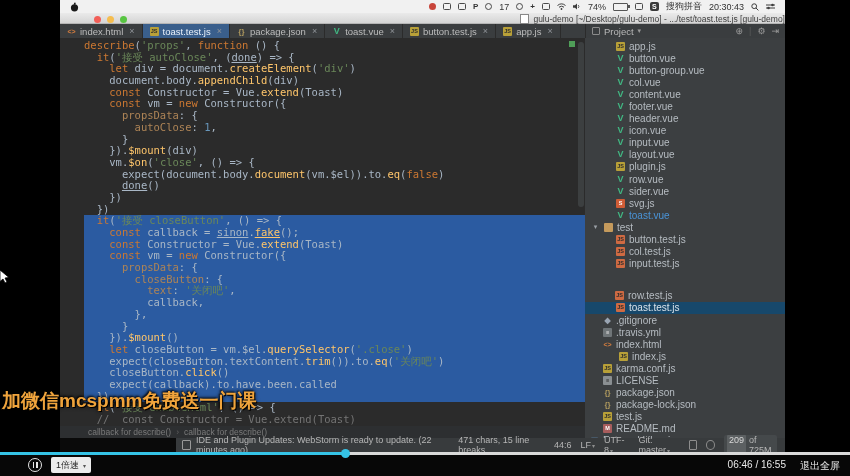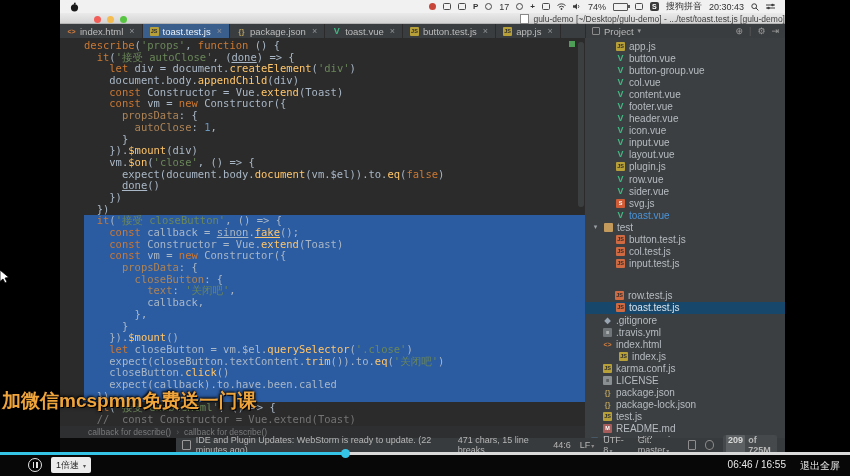--- a/index.html
+++ b/index.html
@@ -89,21 +89,21 @@
   .fi-svgjs{background:#cf5c36;color:#fff;}
   
   .statusbar{position:absolute;left:0;top:438px;width:725px;height:14px;background:#383b3d;
              display:flex;align-items:center;font-size:9px;color:#b6b6b6;}
   .sb-gap{width:128px;height:14px;background:#0a0a0a;}
   .sb-icon{width:8px;height:8px;border:1px solid #9a9a9a;border-radius:1px;margin:0 5px 0 6px;}
   .sb-right{margin-left:auto;display:flex;align-items:center;gap:9px;padding-right:8px;}
   .sb-caret{font-size:6px;color:#8d8d8d;margin-left:1px;}
   .sb-mini{width:7px;height:8px;border:1px solid #8d8d8d;border-radius:1px;}
   .sb-mini.round{border-radius:50%;width:8px;}
-  .sb-mem{background:#45494b;border-radius:2px;padding:0 3px;display:flex;gap:3px;font-weight:bold;}
+  .sb-mem{background:#45494b;border-radius:2px;padding:0 3px;display:flex;gap:3px;}
   .sb-mem-used{background:#5c6062;padding:0 2px;border-radius:1px;color:#d8d8d8;}
   
   .promo{position:absolute;left:2px;top:388px;z-index:50;font-size:19px;font-weight:700;
          color:#f0a43c;text-shadow:1px 1px 0 #000,-1px -1px 2px rgba(0,0,0,.85),0 0 4px #000;
          white-space:nowrap;}
   
   .player{position:absolute;left:0;bottom:0;width:850px;height:24px;background:#070707;z-index:40;}
   .prog{position:absolute;left:0;top:0;width:100%;height:3px;background:#d9d9d9;}
   .prog-played{height:3px;background:#35c3e6;}
   .prog-knob{position:absolute;top:-3px;width:9px;height:9px;border-radius:50%;background:#35c3e6;}

